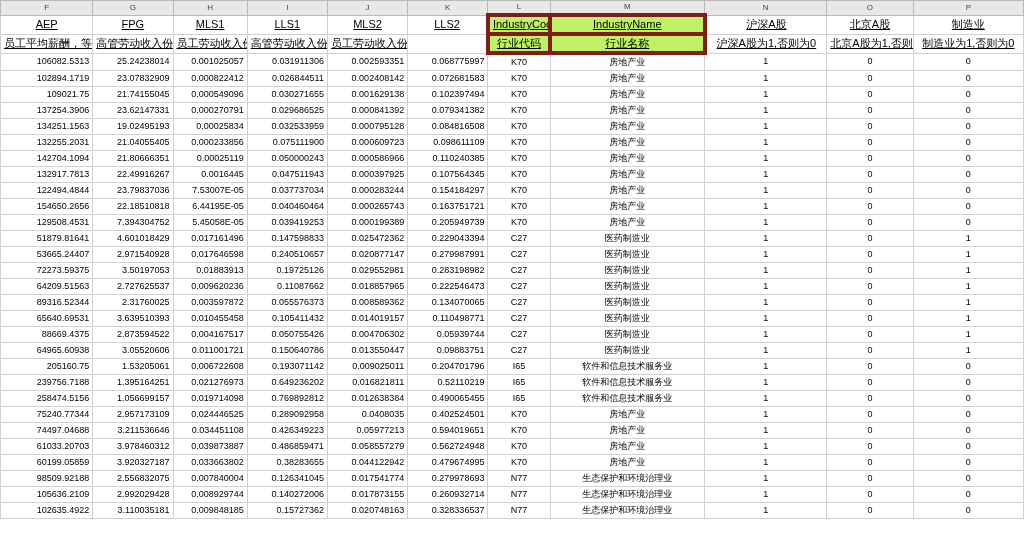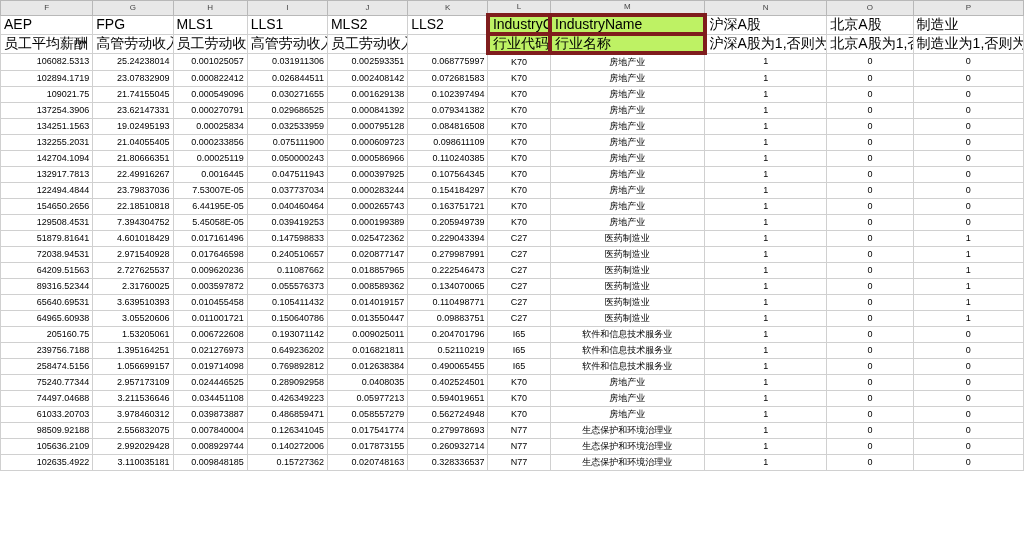--- a/index.html
+++ b/index.html
@@ -35,23 +35,24 @@
     background: #e8e8e8;
     border: 1px solid #b8b8b8;
     text-align: center;
     color: #444;
     font-size: 8px;
     height: 12px;
     line-height: 12px;
   }
   
   tr.fieldhdr td {
-    text-align: left;
-    font-size: 14px;
+    text-align: center;
+    font-size: 11px;
     color: #000;
+    text-decoration: underline;
   }
   tr.fieldhdr td.hl {
     background: #bef264;
     border: 4px solid #7f1d1d;
   }
   td.num { text-align: right; }
   td.ctr { text-align: center; }
   td.lft { text-align: left; }
   
   col.c-aep { width: 92px; }
@@ -273,26 +274,39 @@
         <td class="num">0.147598833</td>
         <td class="num">0.025472362</td>
         <td class="num">0.229043394</td>
         <td class="ctr">C27</td>
         <td class="ctr">医药制造业</td>
         <td class="ctr">1</td>
         <td class="ctr">0</td>
         <td class="ctr">1</td>
       </tr>
       <tr>
-        <td class="num">72038.94531</td>
+        <td class="num">53665.24407</td>
         <td class="num">2.971540928</td>
         <td class="num">0.017646598</td>
         <td class="num">0.240510657</td>
         <td class="num">0.020877147</td>
         <td class="num">0.279987991</td>
+        <td class="ctr">C27</td>
+        <td class="ctr">医药制造业</td>
+        <td class="ctr">1</td>
+        <td class="ctr">0</td>
+        <td class="ctr">1</td>
+      </tr>
+      <tr>
+        <td class="num">72273.59375</td>
+        <td class="num">3.50197053</td>
+        <td class="num">0.01883913</td>
+        <td class="num">0.19725126</td>
+        <td class="num">0.029552981</td>
+        <td class="num">0.283198982</td>
         <td class="ctr">C27</td>
         <td class="ctr">医药制造业</td>
         <td class="ctr">1</td>
         <td class="ctr">0</td>
         <td class="ctr">1</td>
       </tr>
       <tr>
         <td class="num">64209.51563</td>
         <td class="num">2.727625537</td>
         <td class="num">0.009620236</td>
@@ -318,20 +332,33 @@
         <td class="ctr">0</td>
         <td class="ctr">1</td>
       </tr>
       <tr>
         <td class="num">65640.69531</td>
         <td class="num">3.639510393</td>
         <td class="num">0.010455458</td>
         <td class="num">0.105411432</td>
         <td class="num">0.014019157</td>
         <td class="num">0.110498771</td>
+        <td class="ctr">C27</td>
+        <td class="ctr">医药制造业</td>
+        <td class="ctr">1</td>
+        <td class="ctr">0</td>
+        <td class="ctr">1</td>
+      </tr>
+      <tr>
+        <td class="num">88669.4375</td>
+        <td class="num">2.873594522</td>
+        <td class="num">0.004167517</td>
+        <td class="num">0.050755426</td>
+        <td class="num">0.004706302</td>
+        <td class="num">0.05939744</td>
         <td class="ctr">C27</td>
         <td class="ctr">医药制造业</td>
         <td class="ctr">1</td>
         <td class="ctr">0</td>
         <td class="ctr">1</td>
       </tr>
       <tr>
         <td class="num">64965.60938</td>
         <td class="num">3.05520606</td>
         <td class="num">0.011001721</td>
@@ -416,20 +443,33 @@
         <td class="num">0.486859471</td>
         <td class="num">0.058557279</td>
         <td class="num">0.562724948</td>
         <td class="ctr">K70</td>
         <td class="ctr">房地产业</td>
         <td class="ctr">1</td>
         <td class="ctr">0</td>
         <td class="ctr">0</td>
       </tr>
       <tr>
+        <td class="num">60199.05859</td>
+        <td class="num">3.920327187</td>
+        <td class="num">0.033663802</td>
+        <td class="num">0.38283655</td>
+        <td class="num">0.044122942</td>
+        <td class="num">0.479674995</td>
+        <td class="ctr">K70</td>
+        <td class="ctr">房地产业</td>
+        <td class="ctr">1</td>
+        <td class="ctr">0</td>
+        <td class="ctr">0</td>
+      </tr>
+      <tr>
         <td class="num">98509.92188</td>
         <td class="num">2.556832075</td>
         <td class="num">0.007840004</td>
         <td class="num">0.126341045</td>
         <td class="num">0.017541774</td>
         <td class="num">0.279978693</td>
         <td class="ctr">N77</td>
         <td class="ctr">生态保护和环境治理业</td>
         <td class="ctr">1</td>
         <td class="ctr">0</td>

